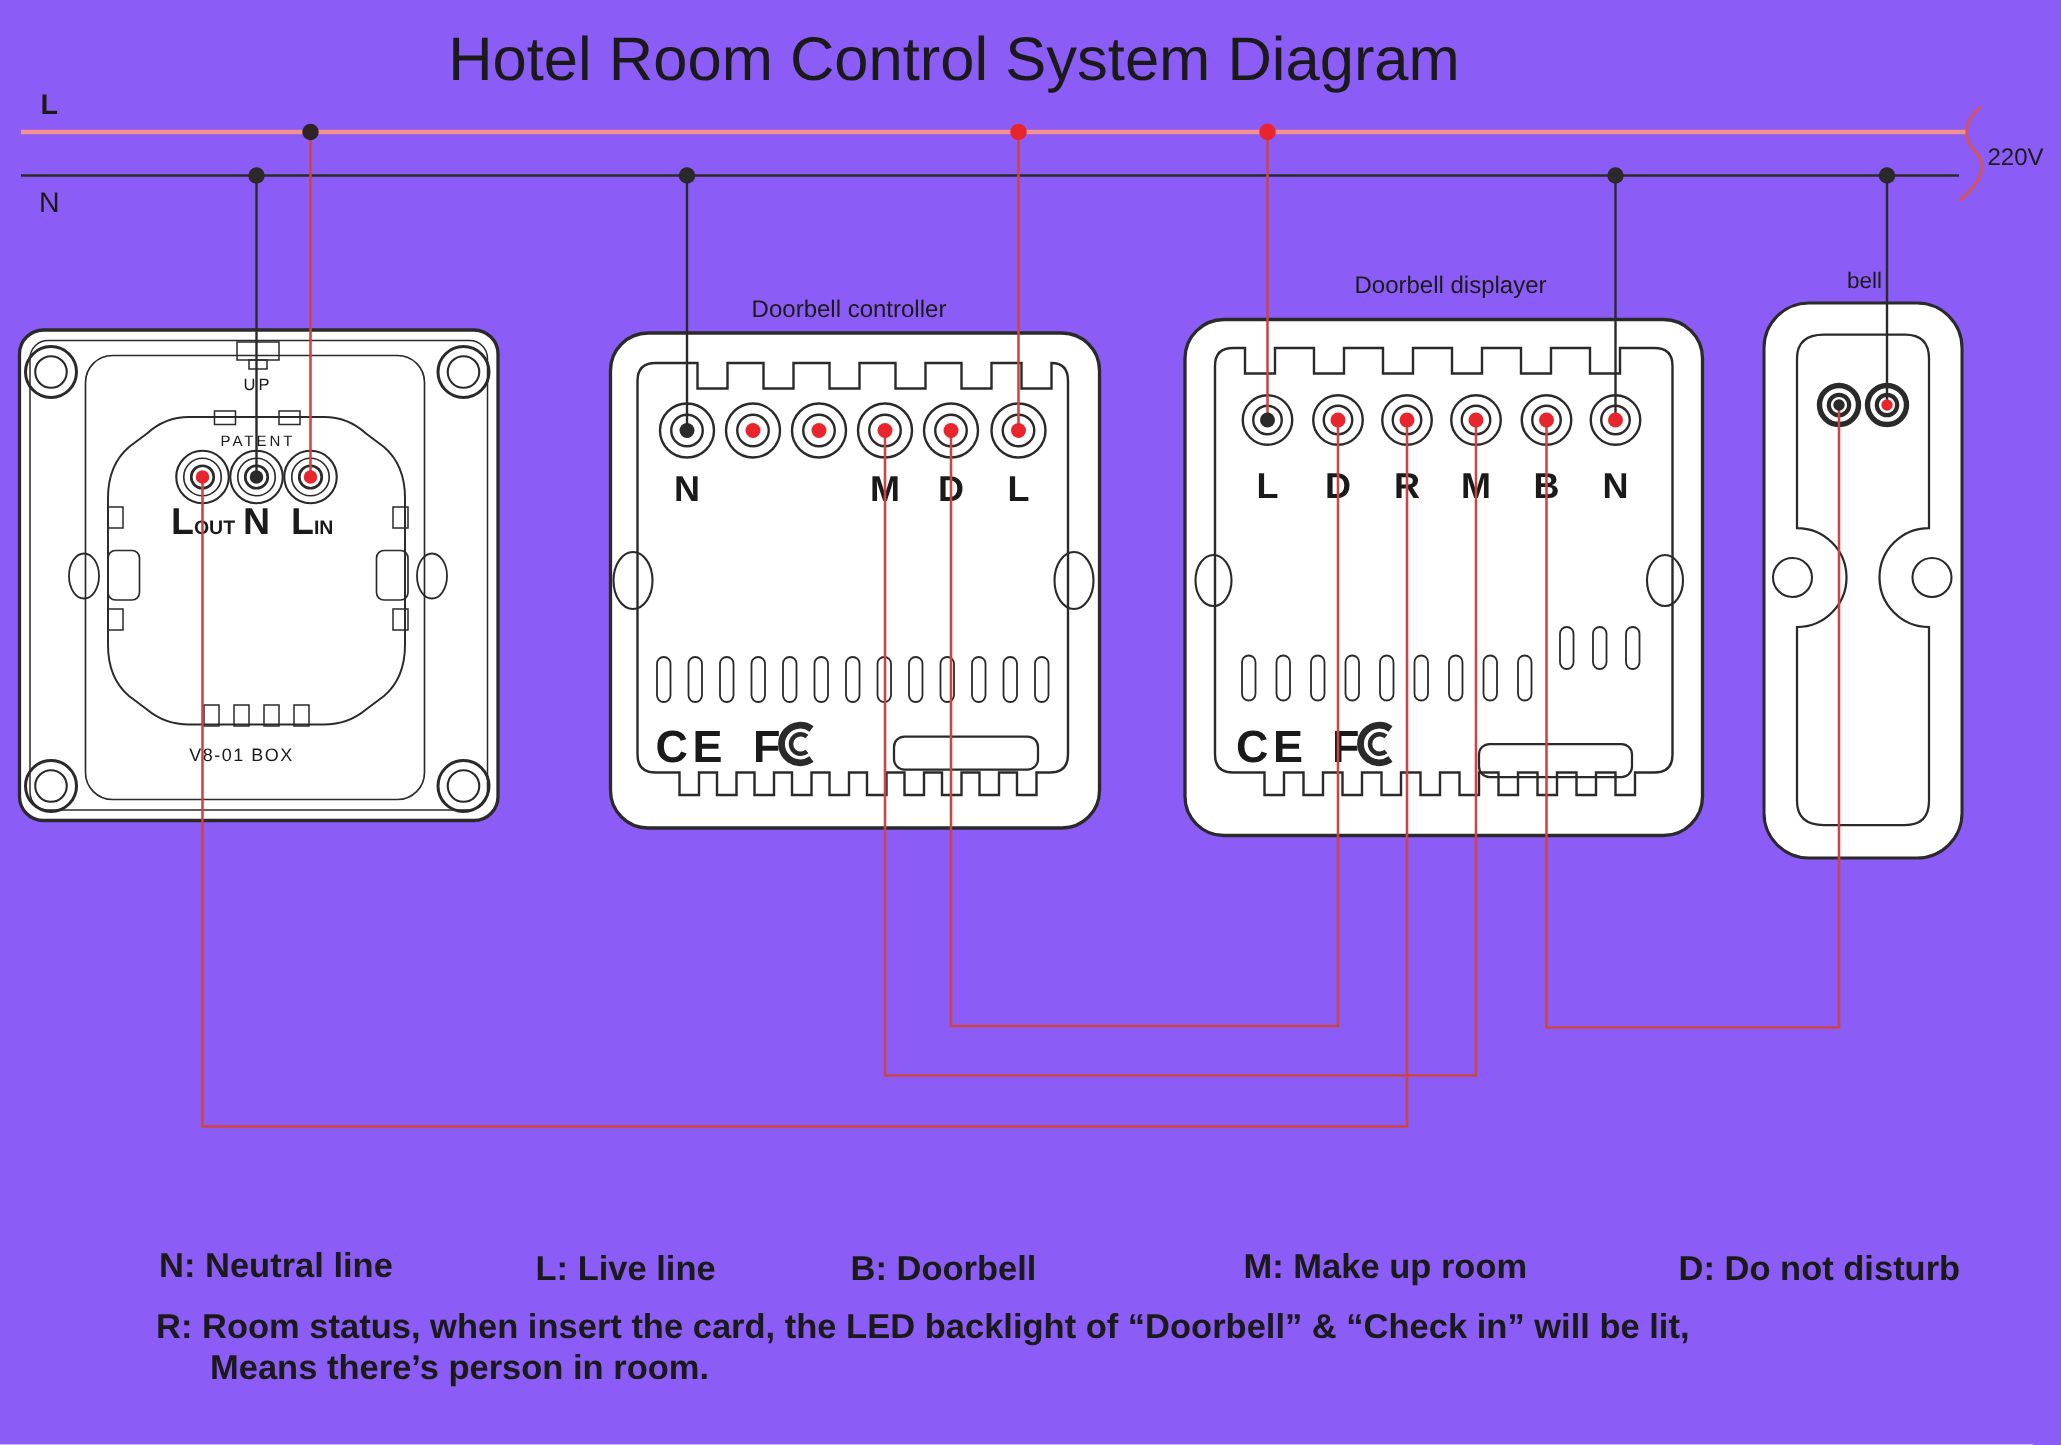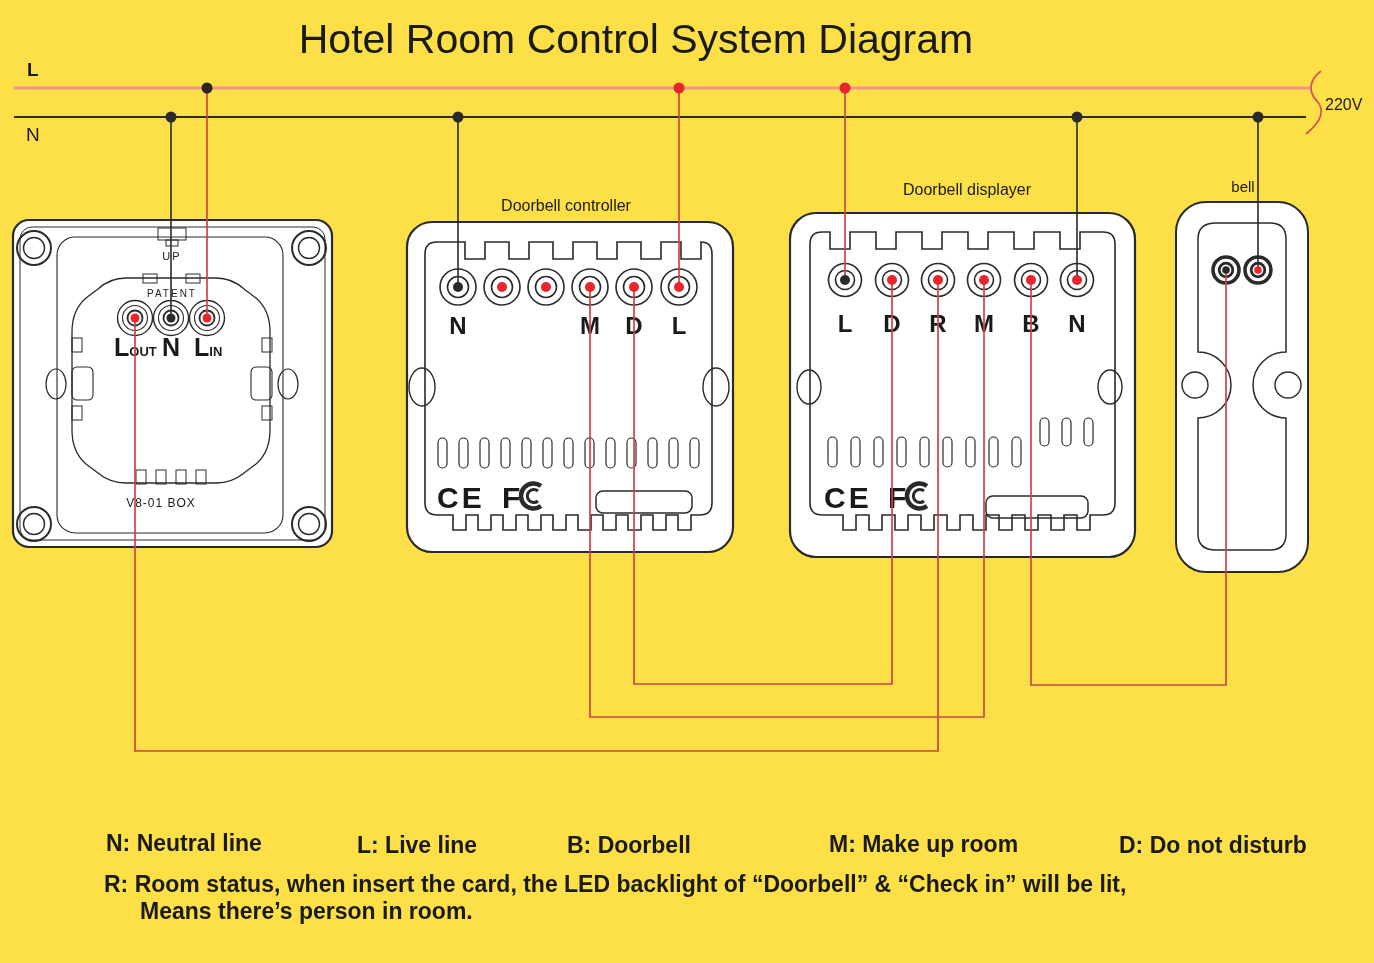--- a/index.html
+++ b/index.html
@@ -1,16 +1,16 @@
 <!DOCTYPE html>
 <html><head>
 <meta charset="utf-8">
 <style>
   html,body{margin:0;padding:0;background:#fff;}
-  #stage{position:relative;width:1374px;height:963px;background:#fde047;overflow:hidden;
+  #stage{position:relative;width:1374px;height:963px;background:#8b5cf6;overflow:hidden;
          font-family:"Liberation Sans", sans-serif;}
   svg{position:absolute;left:0;top:0;}
   text{fill:#1a1a1a;}
   .outline{fill:#ffffff;stroke:#2a2a2a;}
   .thin{fill:none;stroke:#2a2a2a;}
 </style>
 </head>
 <body>
 
 <div id="stage">

